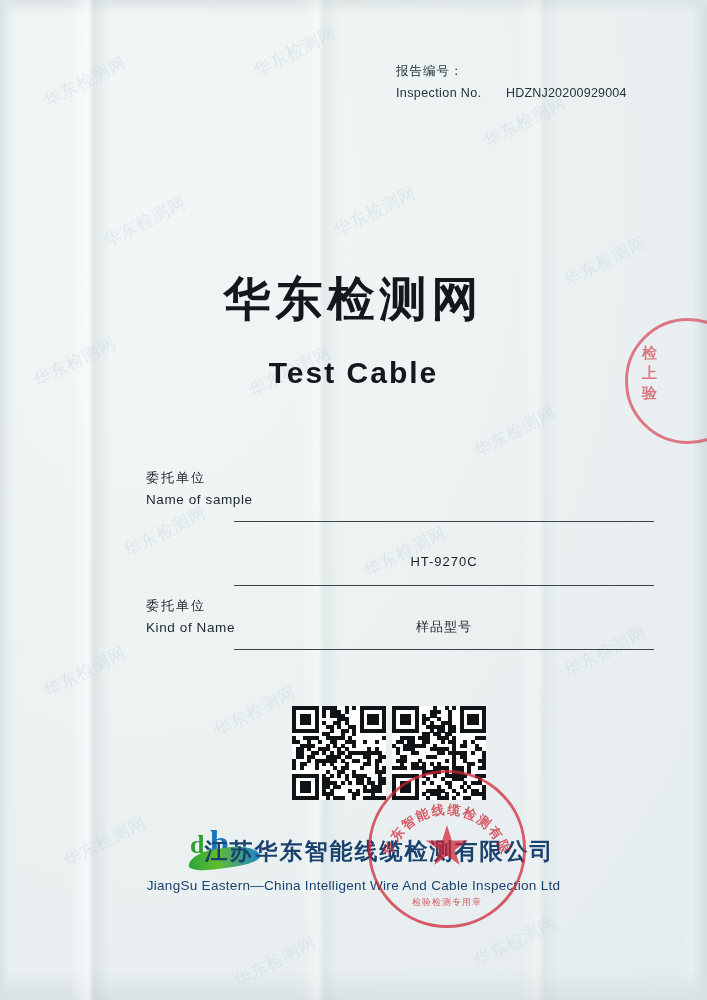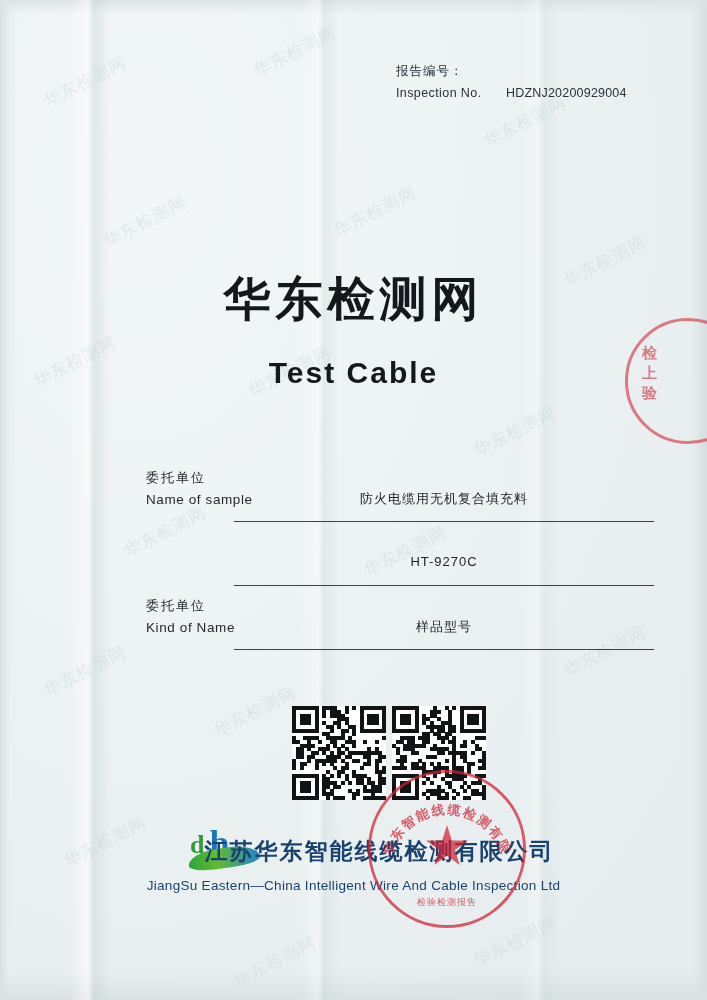--- a/index.html
+++ b/index.html
@@ -328,21 +328,20 @@
   <div class="title-cn">华东检测网</div>
   <div class="title-en">Test   Cable</div>
 
   <div class="fields">
 
     <div class="field-row">
       <div class="field-label">
         <span class="cn">委托单位</span>
         <span class="en">Name of sample</span>
       </div>
-      <div class="field-value">防火电缆用无机复合填充料</div>
       <div class="field-rule"></div>
     </div>
 
     <div class="field-row">
       <div class="field-value">HT-9270C</div>
       <div class="field-rule"></div>
     </div>
 
 
     <div class="field-row">
@@ -996,20 +995,20 @@
   <div class="stamp-main">
     <svg class="stamp-arc-text" viewBox="0 0 152 152">
       <defs>
         <path id="arcpath" d="M 20,84 A 58,58 0 0 1 132,84" fill="none"></path>
       </defs>
       <text>
         <textPath href="#arcpath" startOffset="50%" text-anchor="middle">江苏华东智能线缆检测有限公司</textPath>
       </text>
     </svg>
     <div class="stamp-star"></div>
-    <div class="stamp-bottom-text">检验检测报告</div>
+    <div class="stamp-bottom-text">检验检测专用章</div>
   </div>
 
   <div class="stamp-corner">
     <div class="stamp-corner-glyph">检<br>上<br>验</div>
   </div>
 
 </div>
 
 </body></html>

